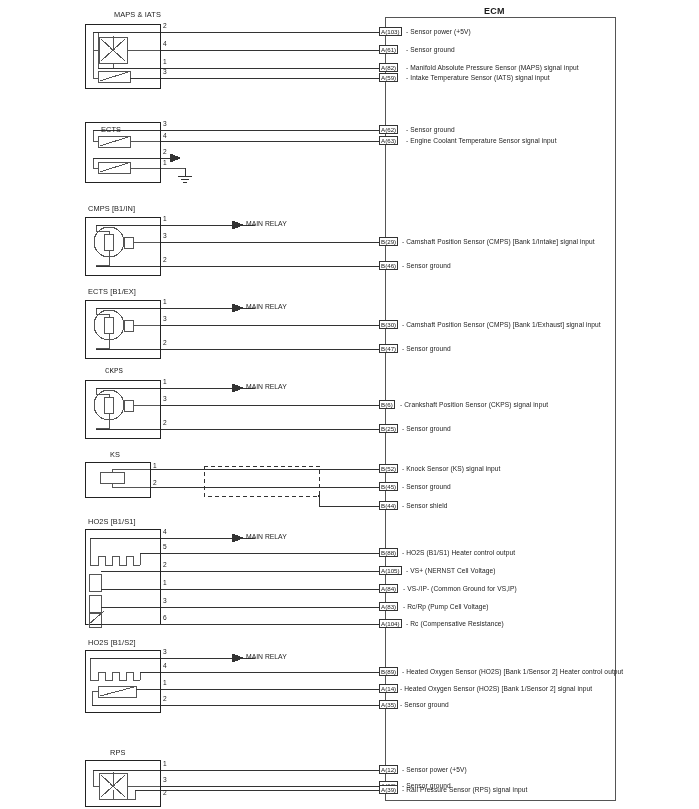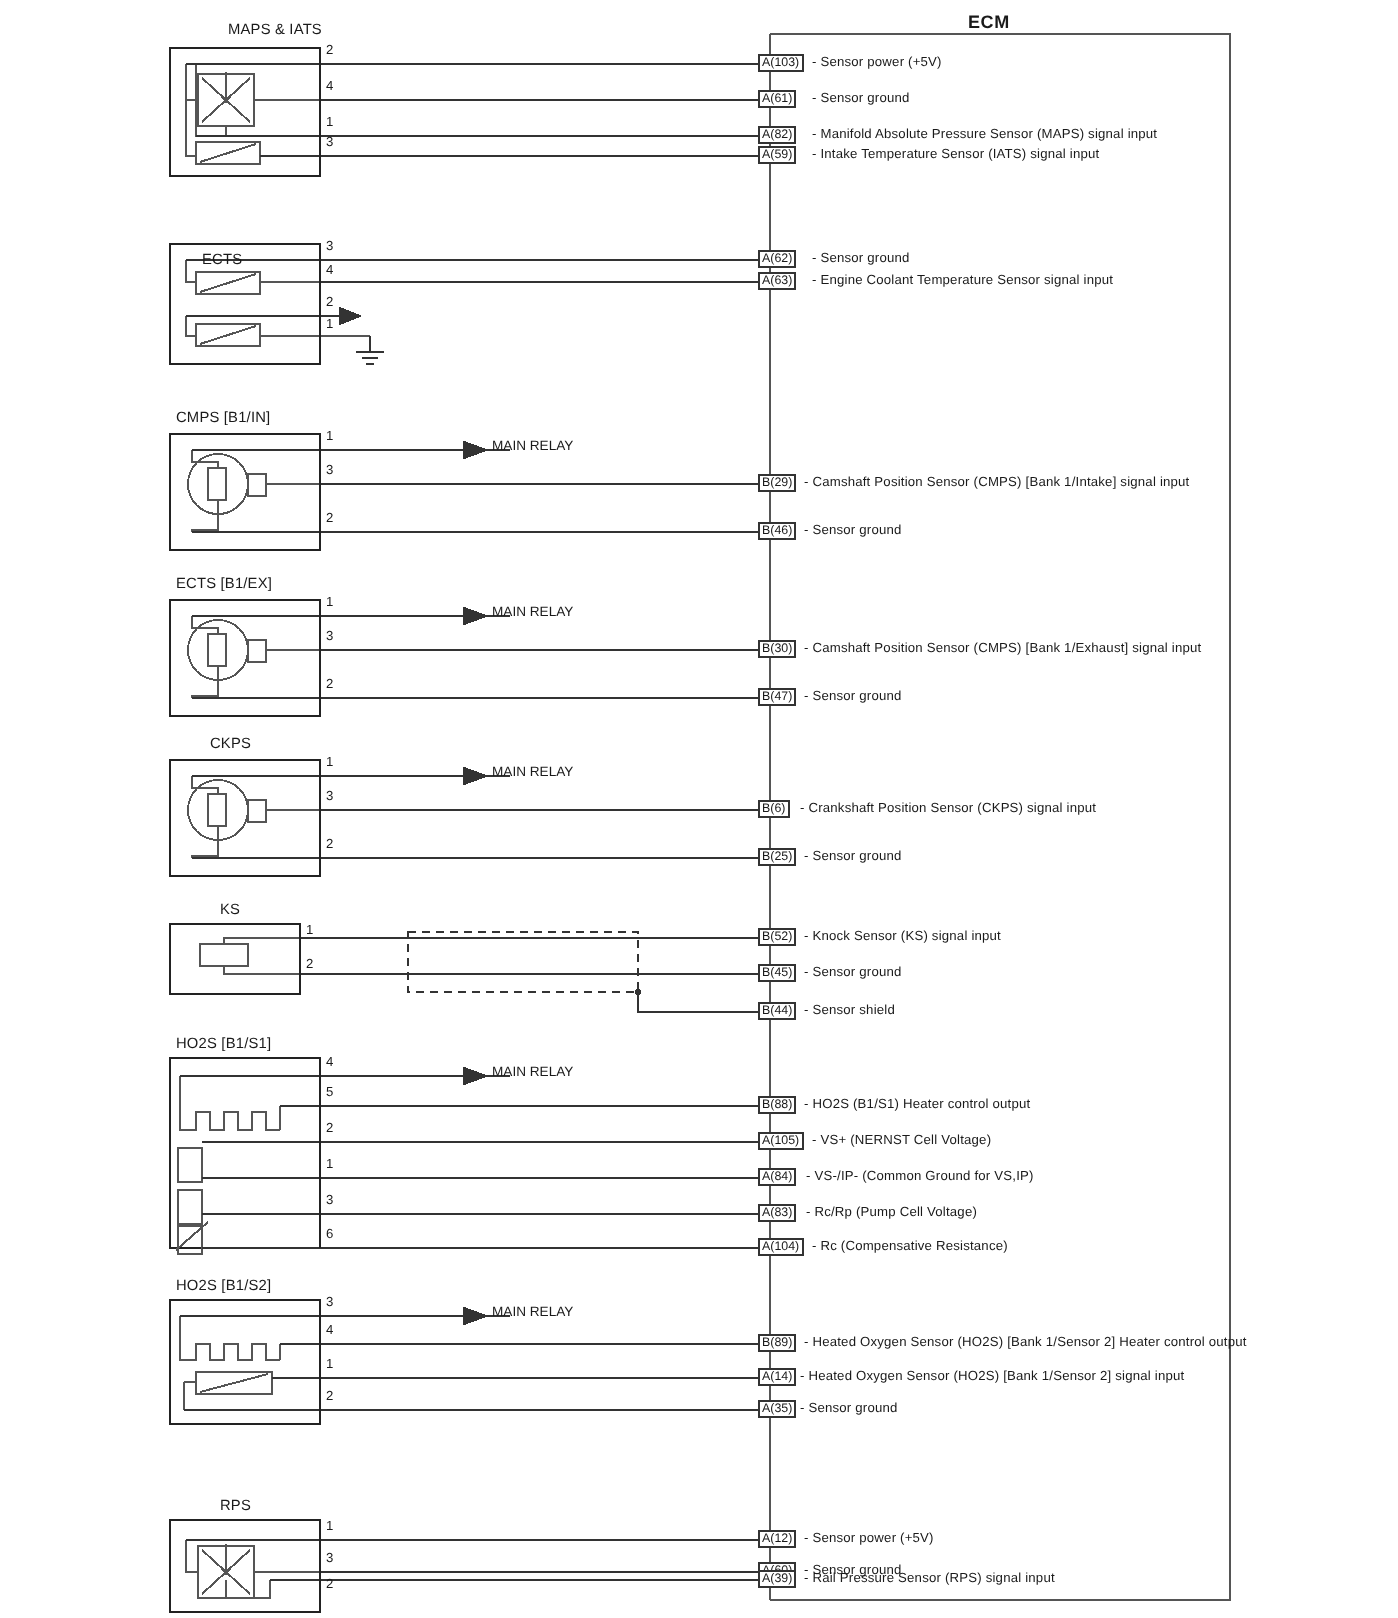--- a/index.html
+++ b/index.html
@@ -208,21 +208,21 @@
 <div class="lbl block-title" style="left:88px;top:288px;">ECTS [B1/EX]</div>
 <div class="lbl pin-num" style="left:163px;top:299px;">1</div>
 <div class="lbl pin-num" style="left:163px;top:316px;">3</div>
 <div class="lbl pin-num" style="left:163px;top:340px;">2</div>
 <div class="relay-lbl" style="left:246px;top:303px;">MAIN RELAY</div>
 <div class="pincode" style="left:379px;top:320px;">B(30)</div>
 <div class="lbl desc" style="left:402px;top:322px;">- Camshaft Position Sensor (CMPS) [Bank 1/Exhaust] signal input</div>
 <div class="pincode" style="left:379px;top:344px;">B(47)</div>
 <div class="lbl desc" style="left:402px;top:346px;">- Sensor ground</div>
 
-<div class="lbl block-title" style="left:105px;top:368px;">CKPS</div>
+<div class="lbl block-title" style="left:105px;top:368px;font-family:Liberation Mono, monospace;">CKPS</div>
 <div class="lbl pin-num" style="left:163px;top:379px;">1</div>
 <div class="lbl pin-num" style="left:163px;top:396px;">3</div>
 <div class="lbl pin-num" style="left:163px;top:420px;">2</div>
 <div class="relay-lbl" style="left:246px;top:383px;">MAIN RELAY</div>
 <div class="pincode" style="left:379px;top:400px;">B(6)</div>
 <div class="lbl desc" style="left:400px;top:402px;">- Crankshaft Position Sensor (CKPS) signal input</div>
 <div class="pincode" style="left:379px;top:424px;">B(25)</div>
 <div class="lbl desc" style="left:402px;top:426px;">- Sensor ground</div>
 
 <div class="lbl block-title" style="left:110px;top:451px;">KS</div>

